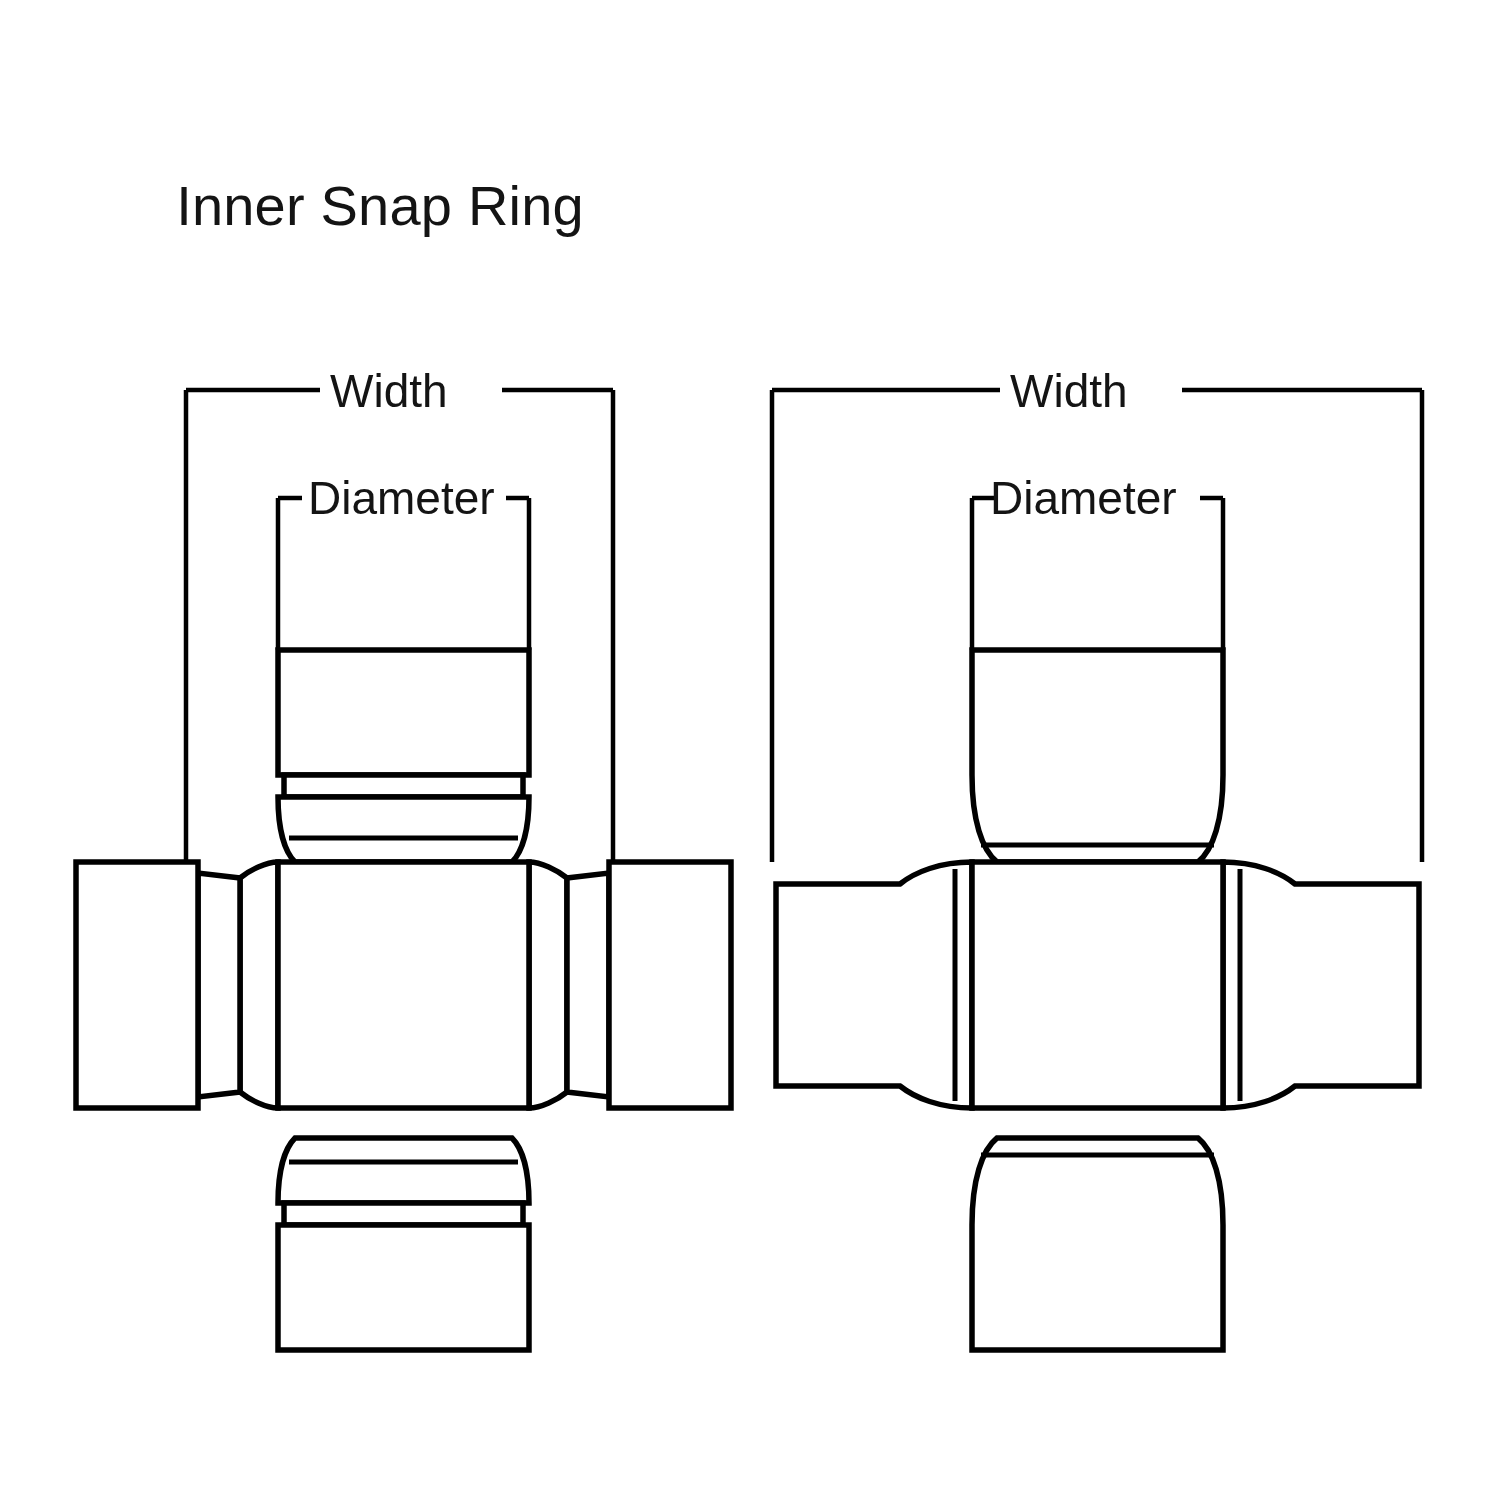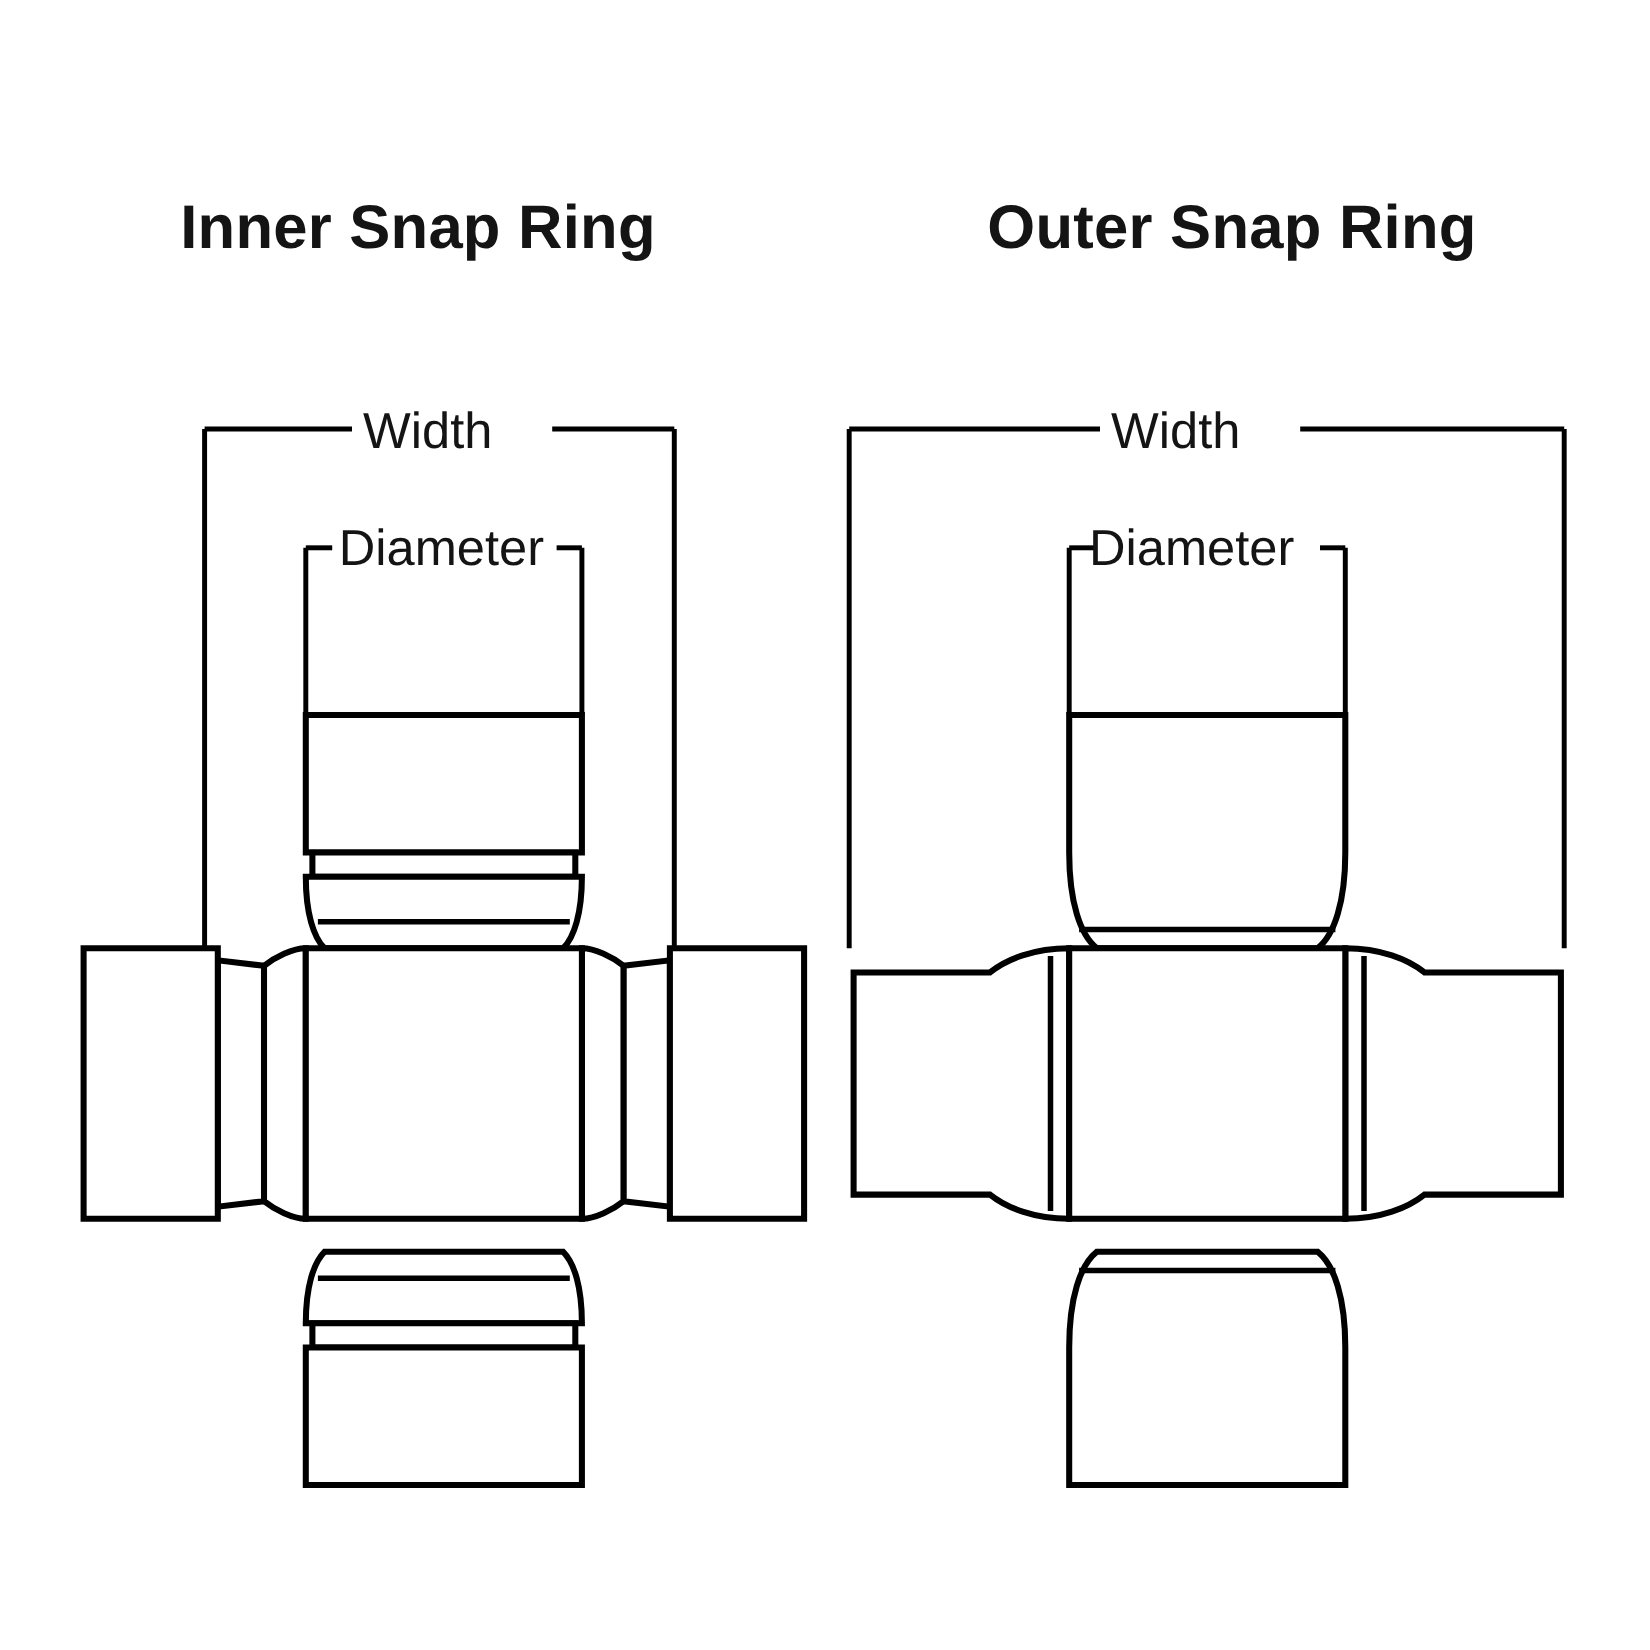--- a/index.html
+++ b/index.html
@@ -17,21 +17,21 @@
   #page {
     position: relative;
     width: 1500px;
     height: 1500px;
     background: #ffffff;
   }
   .panel-title {
     position: absolute;
     top: 178px;
     font-size: 56px;
-    font-weight: 700;
+    font-weight: 400;
     letter-spacing: 0.2px;
     color: #141414;
     text-align: center;
     white-space: nowrap;
     line-height: 1;
   }
   #title-inner { left: 0px; width: 760px; }
   #title-outer { left: 740px; width: 760px; }
 
   svg.joint {
@@ -75,21 +75,20 @@
   #label-width-right { left: 1010px; top: 368px; width: 180px; }
   #label-diam-right  { left: 990px;  top: 475px; width: 200px; }
 </style>
 </head>
 <body>
 
 <div id="page">
 
   <div class="panel-title" id="title-inner">Inner Snap Ring</div>
 
-  <div class="panel-title" id="title-outer">Outer Snap Ring</div>
 
   <svg class="joint" id="svg-inner" viewBox="0 0 1500 1500">
 
     <g>
       <path class="dim" d="M 186 390 L 320 390"></path>
       <path class="dim" d="M 502 390 L 613 390"></path>
       <path class="dim" d="M 186 390 L 186 862"></path>
       <path class="dim" d="M 613 390 L 613 862"></path>
     </g>
 

